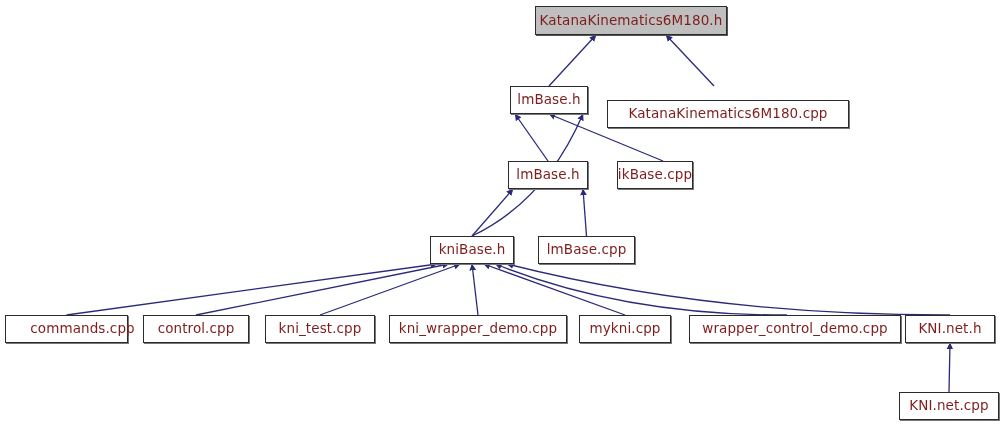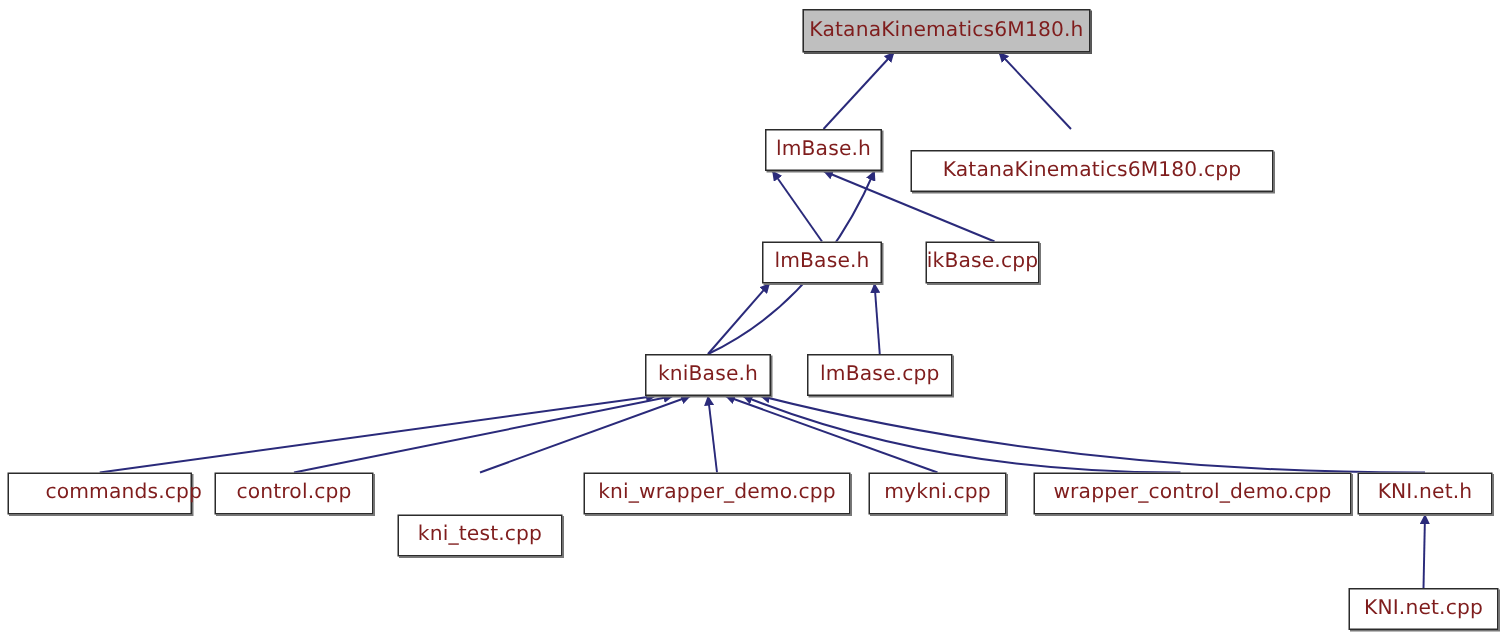--- a/index.html
+++ b/index.html
@@ -98,21 +98,21 @@
       </div>
       <div class="node-box plain" style="left: 538px; top: 236px; width: 97px; height: 28px;">
         <span class="node-label">lmBase.cpp</span>
       </div>
       <div class="node-box plain" style="left: 5px; top: 315px; width: 123px; height: 28px; padding-left: 32px;">
         <span class="node-label">commands.cpp</span>
       </div>
       <div class="node-box plain" style="left: 143px; top: 315px; width: 106px; height: 28px;">
         <span class="node-label">control.cpp</span>
       </div>
-      <div class="node-box plain" style="left: 265px; top: 315px; width: 110px; height: 28px; margin-top: 28px;">
+      <div class="node-box plain" style="left: 265px; top: 315px; width: 110px; height: 28px;">
         <span class="node-label">kni_test.cpp</span>
       </div>
       <div class="node-box plain" style="left: 389px; top: 315px; width: 178px; height: 28px;">
         <span class="node-label">kni_wrapper_demo.cpp</span>
       </div>
       <div class="node-box plain" style="left: 579px; top: 315px; width: 92px; height: 28px;">
         <span class="node-label">mykni.cpp</span>
       </div>
       <div class="node-box plain" style="left: 689px; top: 315px; width: 212px; height: 28px;">
         <span class="node-label">wrapper_control_demo.cpp</span>

